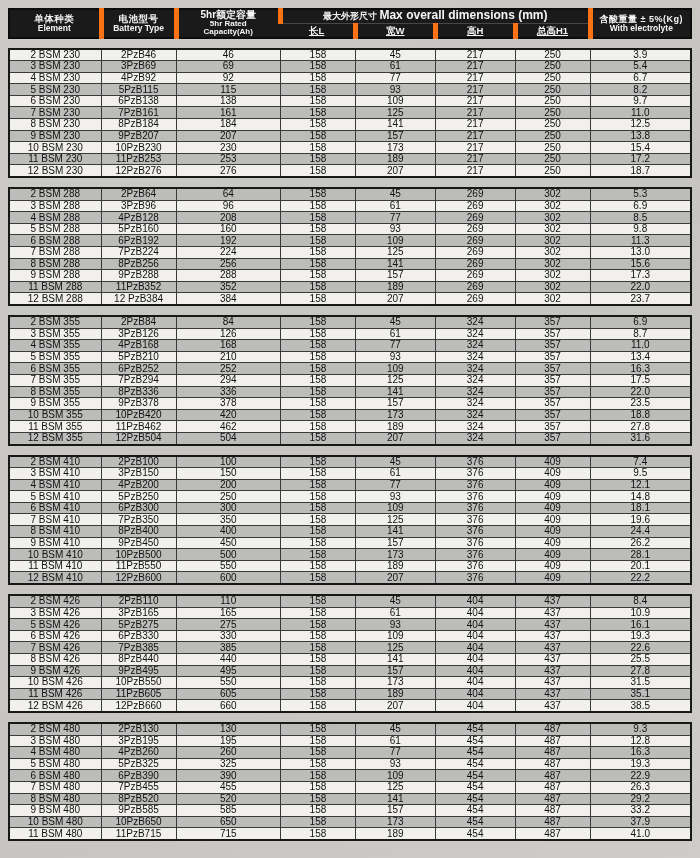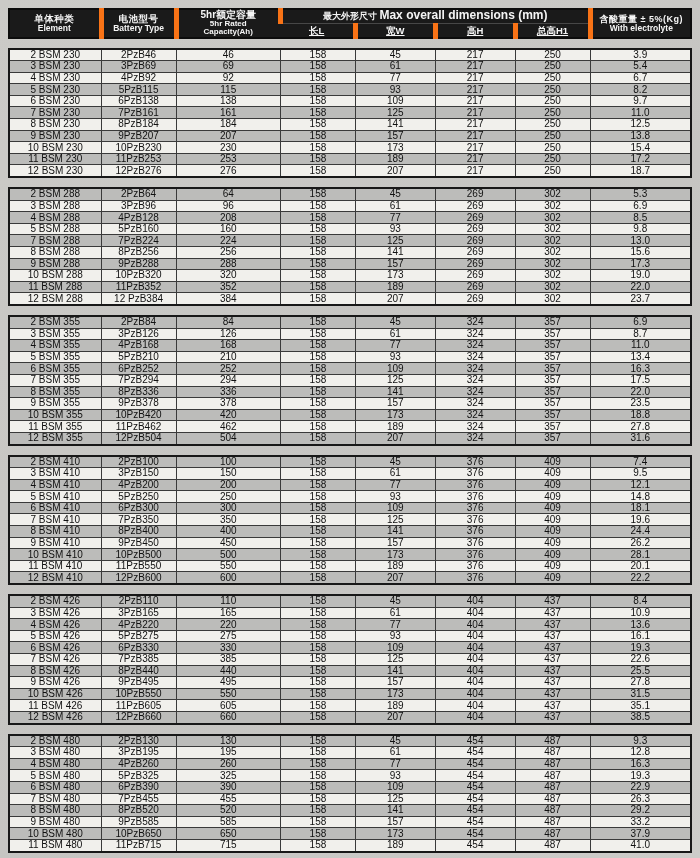--- a/index.html
+++ b/index.html
@@ -266,20 +266,30 @@
               <td>5 BSM 288</td>
               <td>5PzB160</td>
               <td>160</td>
               <td>158</td>
               <td>93</td>
               <td>269</td>
               <td>302</td>
               <td>9.8</td>
             </tr>
             <tr>
+              <td>6 BSM 288</td>
+              <td>6PzB192</td>
+              <td>192</td>
+              <td>158</td>
+              <td>109</td>
+              <td>269</td>
+              <td>302</td>
+              <td>11.3</td>
+            </tr>
+            <tr>
               <td>7 BSM 288</td>
               <td>7PzB224</td>
               <td>224</td>
               <td>158</td>
               <td>125</td>
               <td>269</td>
               <td>302</td>
               <td>13.0</td>
             </tr>
             <tr>
@@ -294,30 +304,20 @@
             </tr>
             <tr>
               <td>9 BSM 288</td>
               <td>9PzB288</td>
               <td>288</td>
               <td>158</td>
               <td>157</td>
               <td>269</td>
               <td>302</td>
               <td>17.3</td>
-            </tr>
-            <tr>
-              <td>10 BSM 288</td>
-              <td>10PzB320</td>
-              <td>320</td>
-              <td>158</td>
-              <td>173</td>
-              <td>269</td>
-              <td>302</td>
-              <td>19.0</td>
             </tr>
             <tr>
               <td>11 BSM 288</td>
               <td>11PzB352</td>
               <td>352</td>
               <td>158</td>
               <td>189</td>
               <td>269</td>
               <td>302</td>
               <td>22.0</td>
@@ -606,30 +606,20 @@
             </tr>
             <tr>
               <td>3 BSM 426</td>
               <td>3PzB165</td>
               <td>165</td>
               <td>158</td>
               <td>61</td>
               <td>404</td>
               <td>437</td>
               <td>10.9</td>
-            </tr>
-            <tr>
-              <td>4 BSM 426</td>
-              <td>4PzB220</td>
-              <td>220</td>
-              <td>158</td>
-              <td>77</td>
-              <td>404</td>
-              <td>437</td>
-              <td>13.6</td>
             </tr>
             <tr>
               <td>5 BSM 426</td>
               <td>5PzB275</td>
               <td>275</td>
               <td>158</td>
               <td>93</td>
               <td>404</td>
               <td>437</td>
               <td>16.1</td>

